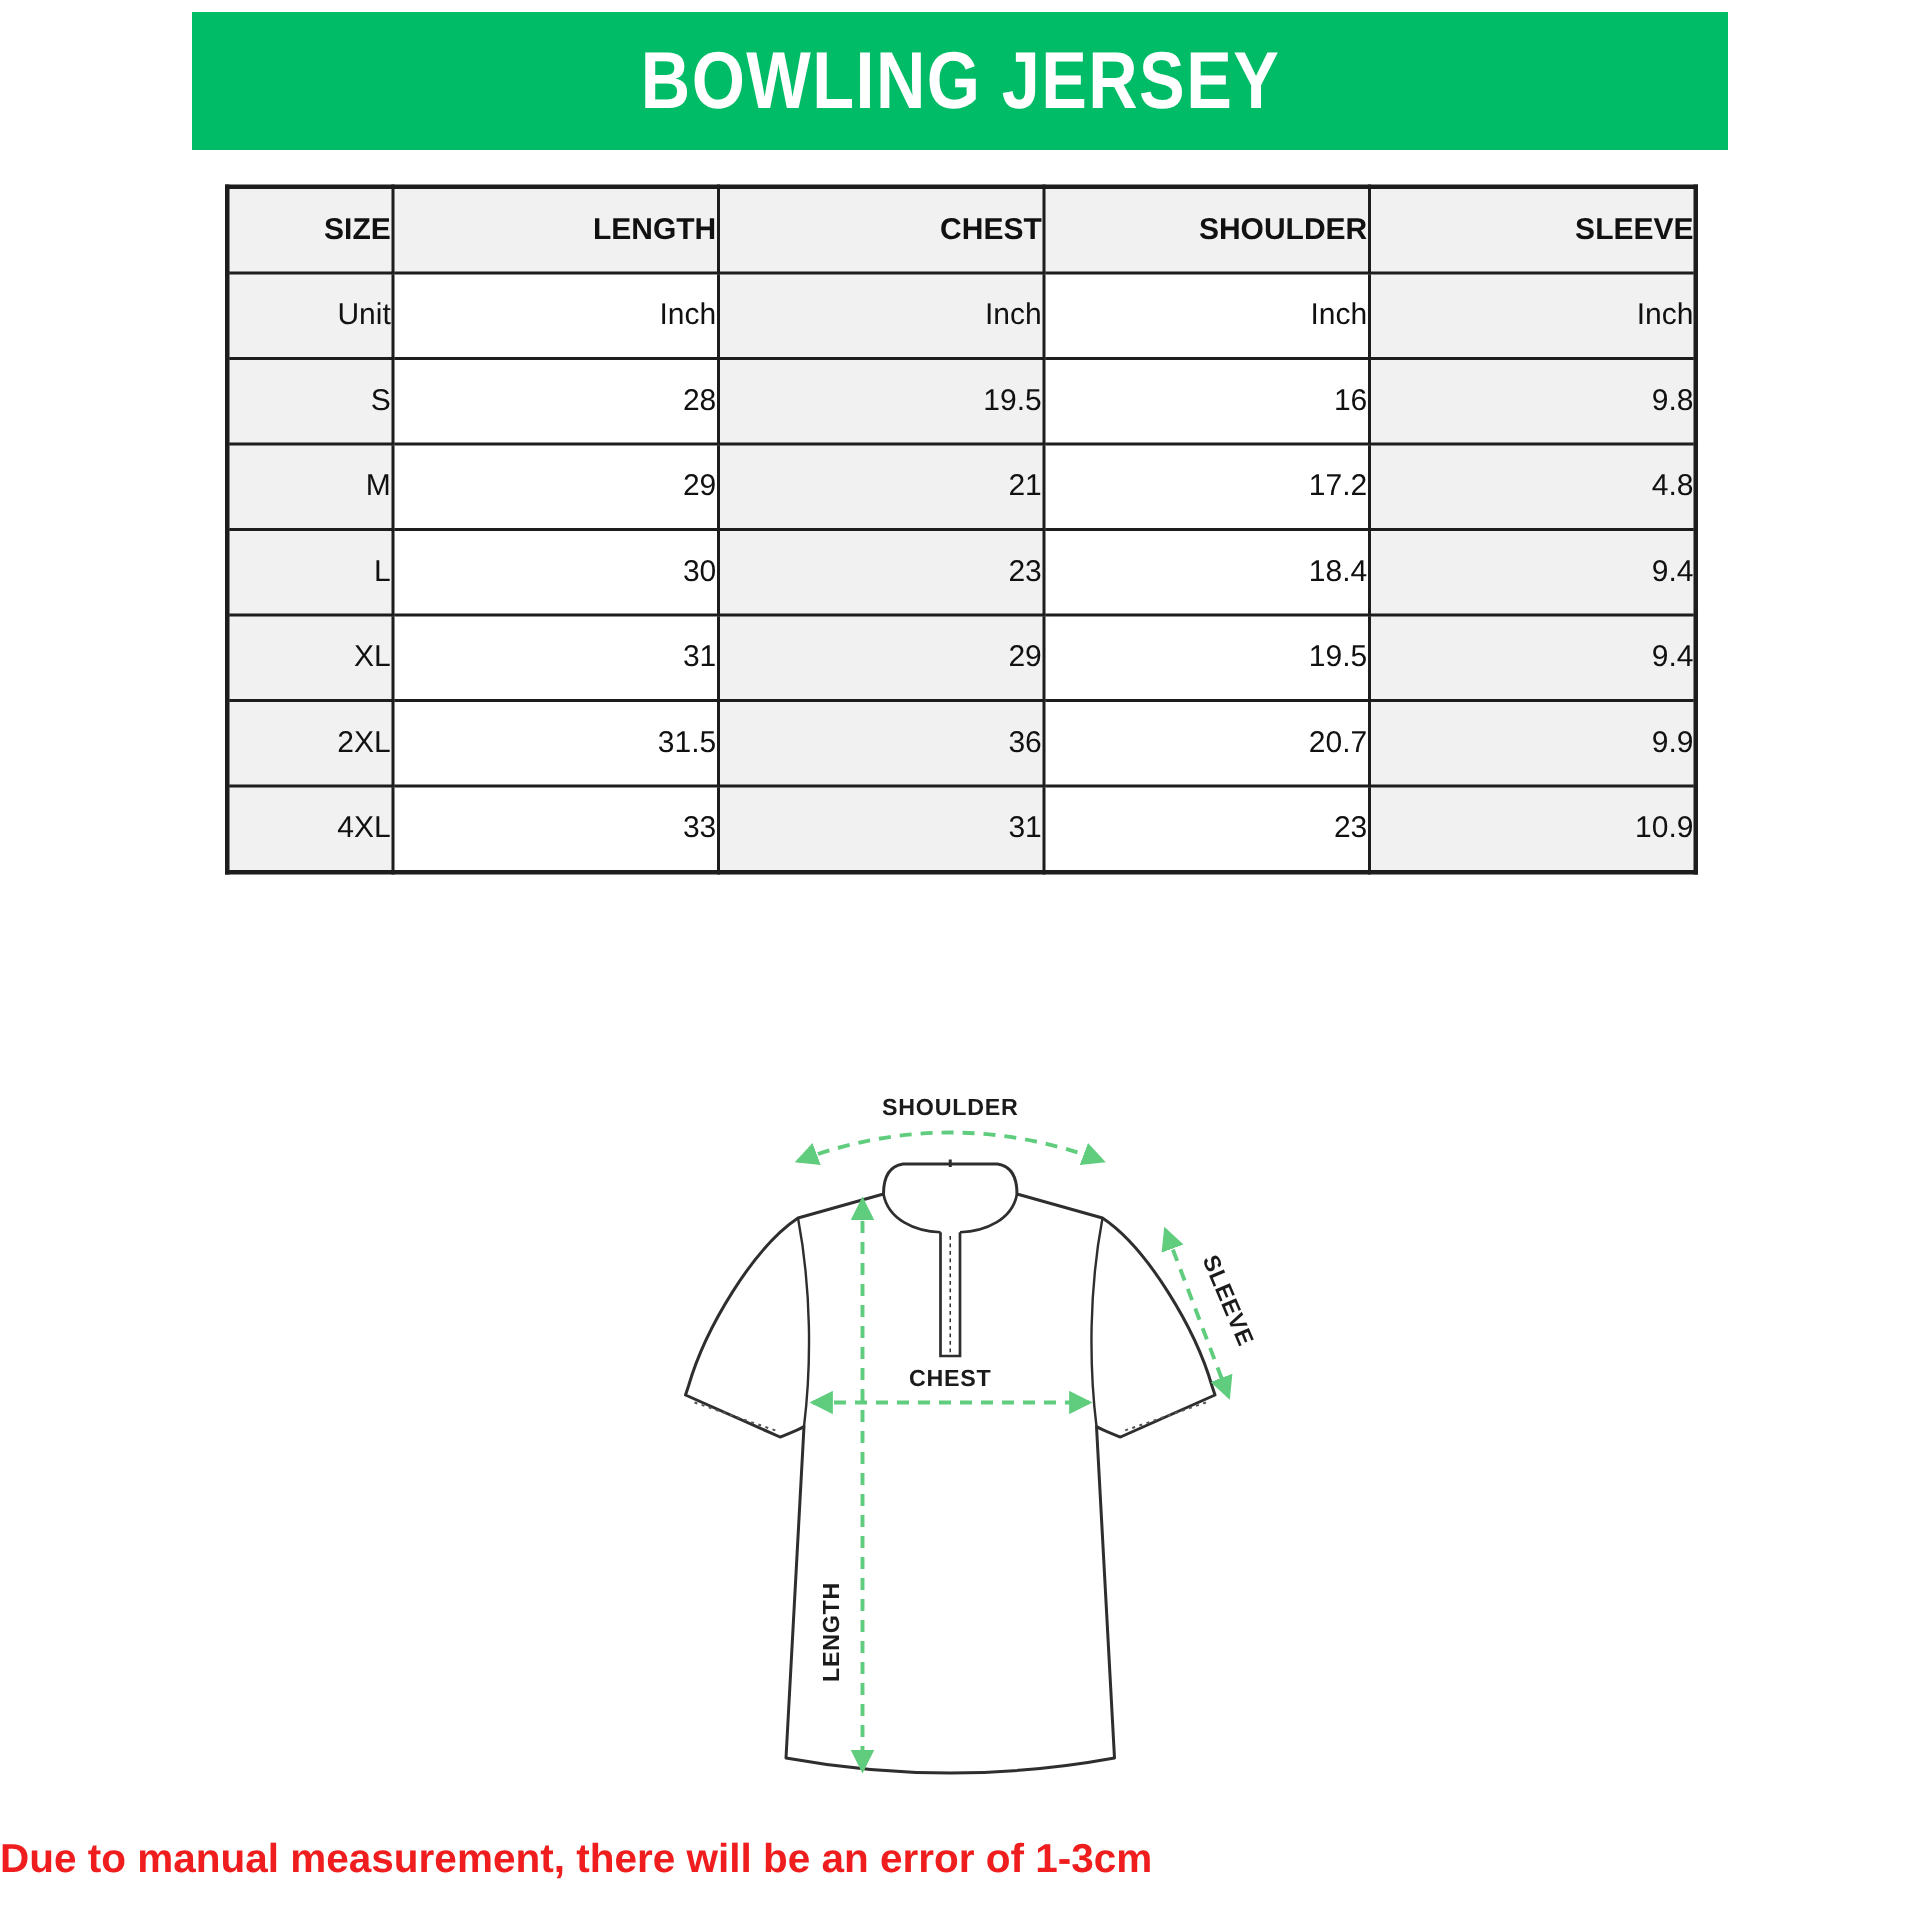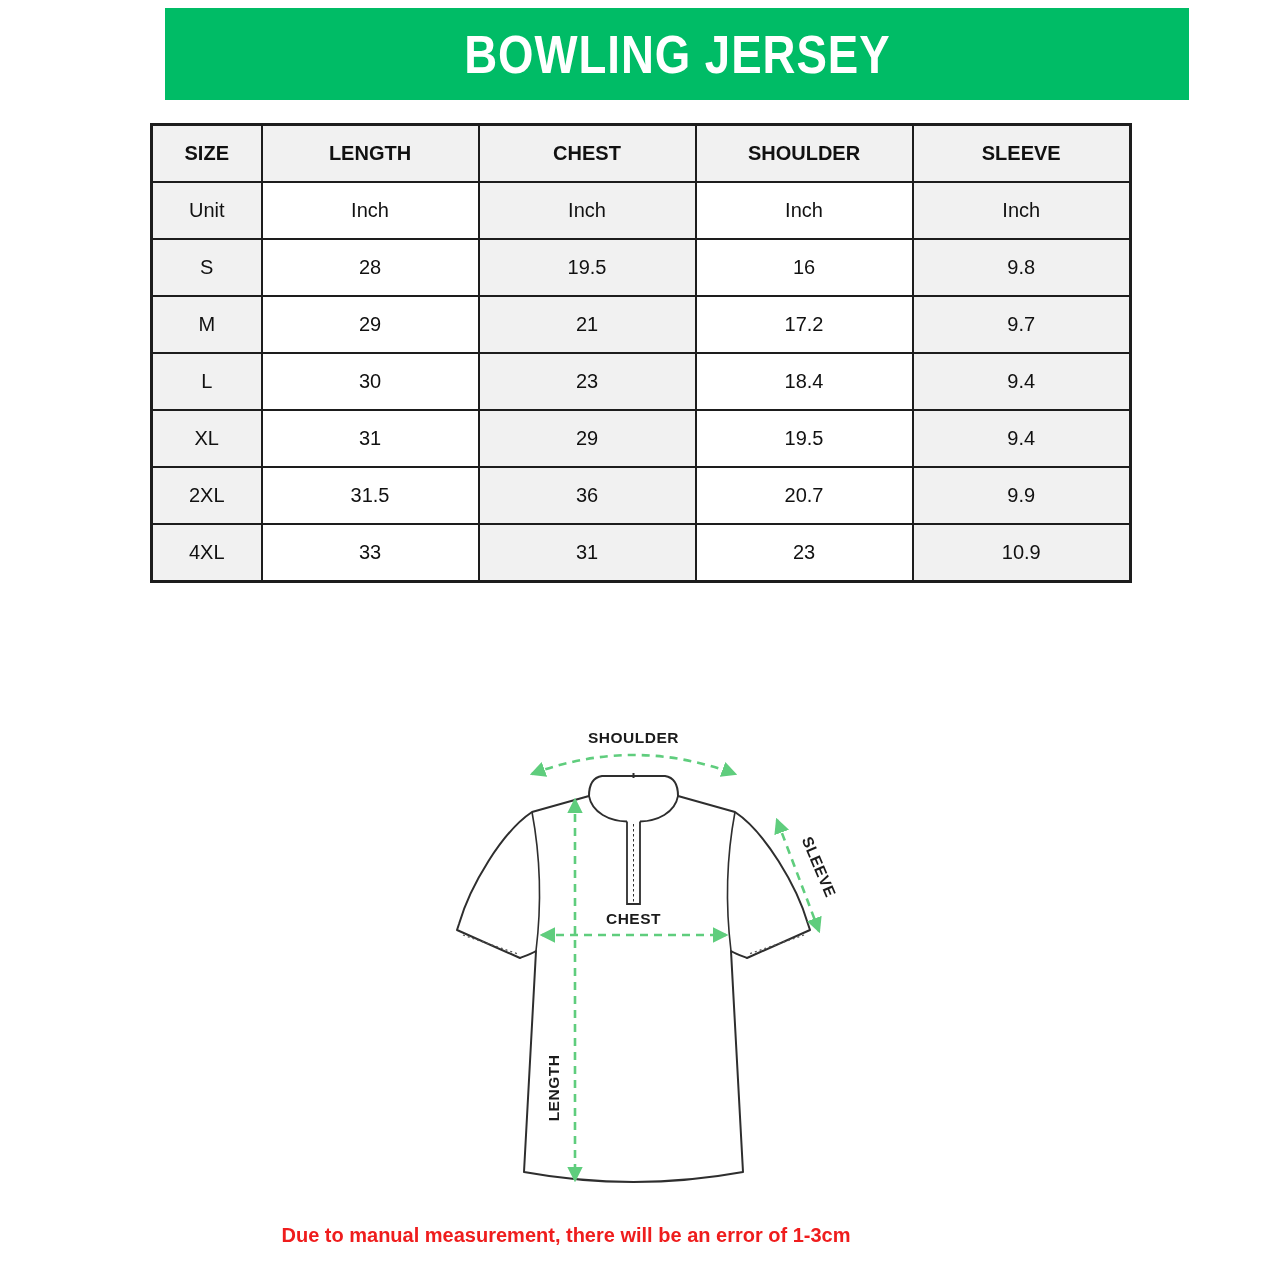--- a/index.html
+++ b/index.html
@@ -2,45 +2,45 @@
 <html><head>
 <meta charset="utf-8">
 <style>
   html,body{margin:0;padding:0}
   body{
     width:1280px;height:1280px;background:#ffffff;position:relative;overflow:hidden;
     font-family:"Liberation Sans",sans-serif;
   }
   .banner{
     position:absolute;left:128px;top:8px;width:1024px;height:92px;
-    background:#00BC66;display:flex;align-items:center;justify-content:center;margin-left:37px;
+    background:#00BC66;display:flex;align-items:center;justify-content:center;
   }
   .banner .title{
     color:#ffffff;font-size:48px;font-weight:bold;letter-spacing:1px;margin:0;
     transform:scale(0.95,1.12);white-space:nowrap;
   }
   table.size-table{
     position:absolute;left:150px;top:123px;width:979px;
     border-collapse:collapse;table-layout:fixed;border:3px solid #1D1D1D;
   }
   .size-table th,.size-table td{
-    border:2px solid #1D1D1D;height:55px;text-align:center;vertical-align:middle;
+    border:2px solid #1D1D1D;height:55px;text-align:right;vertical-align:middle;
     font-size:20px;color:#111;padding:0;
   }
   .size-table th{background:#F1F1F1;font-weight:bold}
   .size-table td{font-weight:normal;background:#ffffff}
   .size-table td:nth-child(odd){background:#F1F1F1}
   .diagram{position:absolute;left:420px;top:720px;width:450px;height:500px}
   .diagram text{
     font-family:"Liberation Sans",sans-serif;font-weight:bold;fill:#1B1B1B;
     letter-spacing:0.5px;
   }
   .note{
-    position:absolute;left:0;top:1224px;width:1132px;text-align:center;
-    color:#EF1D1D;font-size:20px;font-weight:bold;
+    position:absolute;left:0;top:1224px;width:1132px;text-align:left;
+    color:#EF1D1D;font-size:27px;font-weight:bold;
   }
 </style>
 </head>
 <body>
 
 <div class="banner">
   <div class="title">BOWLING JERSEY</div>
 </div>
 
 <table class="size-table">
@@ -73,21 +73,21 @@
       <td>28</td>
       <td>19.5</td>
       <td>16</td>
       <td>9.8</td>
     </tr>
     <tr>
       <td>M</td>
       <td>29</td>
       <td>21</td>
       <td>17.2</td>
-      <td>9.7</td>
+      <td>4.8</td>
     </tr>
     <tr>
       <td>L</td>
       <td>30</td>
       <td>23</td>
       <td>18.4</td>
       <td>9.4</td>
     </tr>
     <tr>
       <td>XL</td>

